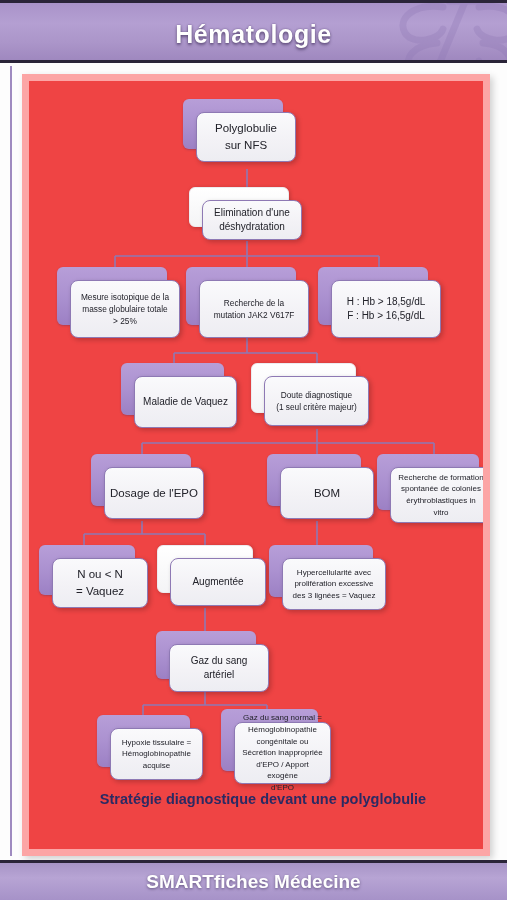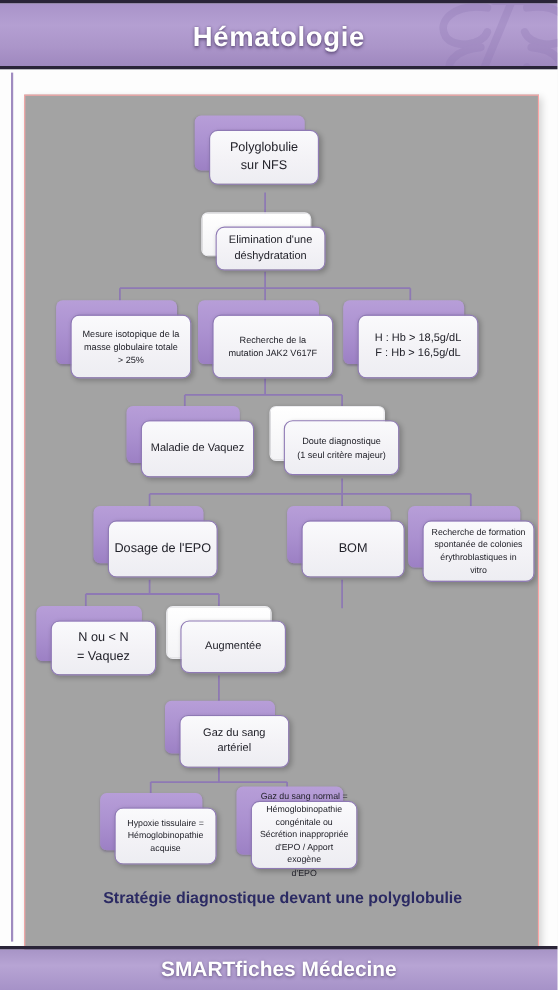--- a/index.html
+++ b/index.html
@@ -67,24 +67,24 @@
     text-shadow: 0 1px 3px rgba(50,35,75,0.6);
   }
 
   
   #content-rail {
     position: absolute; left: 10px; top: 66px;
     width: 2px; height: 790px;
     background: #9f8bc0;
   }
   #content-panel {
-    position: absolute; left: 22px; top: 86px;
+    position: absolute; left: 22px; top: 74px;
     width: 468px; height: 782px;
-    background: #a3a3a3;
-    border: 1px solid #fca5a5;
+    background: #ef4444;
+    border: 7px solid #fca5a5;
     box-shadow: 3px 3px 7px rgba(0,0,0,0.18);
     overflow: hidden;
   }
 
   
   #flow {
     position: absolute; left: 0; top: 0;
     width: 468px; height: 720px;
   }
   #connectors { position: absolute; left: 0; top: 0; width: 468px; height: 720px; }
@@ -285,20 +285,28 @@
         </div>
       </div>
 
       <div class="node white" style="left:128px; top:464px; width:96px; height:48px;">
         <div class="back"></div>
         <div class="card">
           <span class="card-text fs-md">Augmentée</span>
         </div>
       </div>
 
+      <div class="node purple" style="left:240px; top:464px; width:104px; height:52px;">
+        <div class="back"></div>
+        <div class="card">
+          <span class="card-text fs-xs">Hypercellularité avec
+prolifération excessive
+des 3 lignées = Vaquez</span>
+        </div>
+      </div>
 
       <div class="node purple" style="left:127px; top:550px; width:100px; height:48px;">
         <div class="back"></div>
         <div class="card">
           <span class="card-text fs-md">Gaz du sang artériel</span>
         </div>
       </div>
 
       <div class="node purple" style="left:68px; top:634px; width:93px; height:52px;">
         <div class="back"></div>

